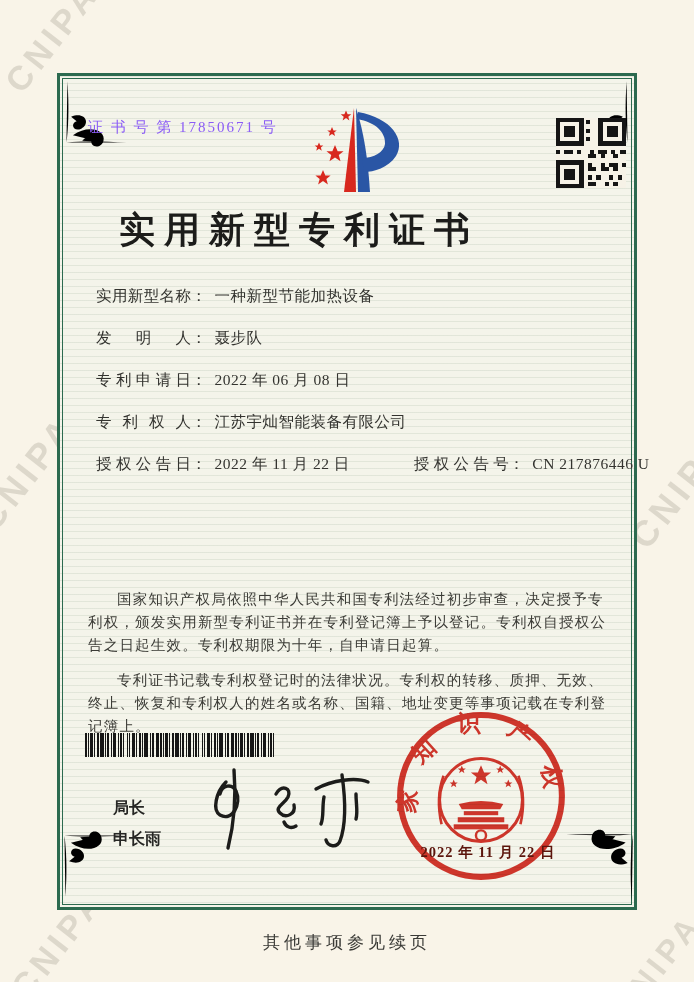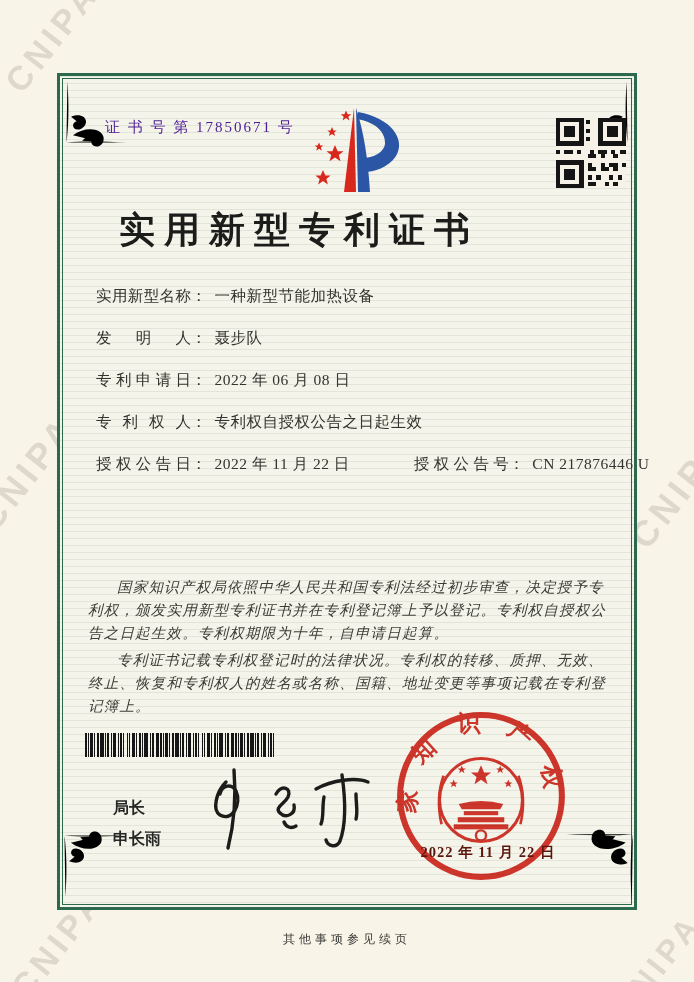--- a/index.html
+++ b/index.html
@@ -28,21 +28,21 @@
   }
   .frame-inner{
     position:absolute; inset:2px; border:1px solid #2c6a4f; pointer-events:none;
   }
   .corner{position:absolute; width:74px; height:74px;}
   .c-tl{left:60px; top:76px;}
   .c-tr{left:560px; top:76px; transform:scaleX(-1);}
   .c-bl{left:58px; top:828px; transform:scaleY(-1);}
   .c-br{left:558px; top:826px; transform:scale(-1,-1); width:82px;height:82px;}
   
-  .cert-no{position:absolute; left:88px; top:118px; font-size:15px; letter-spacing:2px; color:#4c1d95;margin-left:17px;}
+  .cert-no{position:absolute; left:88px; top:118px; font-size:15px; letter-spacing:2px; color:#8b5cf6;}
   .logo{position:absolute; left:288px; top:102px;}
   .qr{position:absolute; left:556px; top:118px;}
   .title{
     position:absolute; left:0; top:206px; width:598px; text-align:center;
     font-size:36px; font-weight:bold; letter-spacing:9px; color:#1c1c1a;
   }
   
   .fields{position:absolute; left:96px; top:286px; width:520px; font-size:15.5px;}
   .frow{height:42px; line-height:20px; white-space:nowrap;}
   .flabel{
@@ -50,21 +50,21 @@
     color:#33332f;
   }
   .fcolon{display:inline-block; margin-right:8px; color:#33332f;}
   .fvalue{color:#33332f; letter-spacing:0.5px;}
   .grant-pair{display:inline-block; margin-left:64px;}
   
   .paras{
     position:absolute; left:88px; top:576px; width:522px;
     font-size:14.5px; line-height:23px; letter-spacing:1.2px; color:#3b3b36;
   }
-  .paras p{margin:0 0 4px 0; text-indent:2em;font-style:italic;}
+  .paras p{margin:12px 0 4px 0; text-indent:2em;}
   
   .barcode{position:absolute; left:85px; top:733px;}
   
   .signer{
     position:absolute; left:113px; top:792px;
     font-family:"Liberation Sans","DejaVu Sans",sans-serif;
     font-size:16px; font-weight:bold; color:#262624; line-height:31px;
   }
   .signature{position:absolute; left:196px; top:762px;}
   
@@ -74,21 +74,21 @@
     position:absolute; left:398px; top:843px; width:180px; text-align:center;
     font-size:14.5px; letter-spacing:1px; color:#5c150c; font-weight:bold;
   }
   
   .page-foot{
     position:absolute; left:0; top:891px; width:694px; text-align:center;
     font-size:13px; letter-spacing:2px; color:#3a3a36;
   }
   .cont-note{
     position:absolute; left:0; top:931px; width:694px; text-align:center;
-    font-size:12px; letter-spacing:4px; color:#3a3a36;
+    font-size:17px; letter-spacing:4px; color:#3a3a36;
   }
 </style>
 </head>
 <body>
 
 <div class="page">
 
   <svg width="0" height="0" style="position:absolute">
     <defs>
       <path id="star5" d="M0,-10 L2.94,-3.09 L9.51,-3.09 L4.19,1.18 L6.12,8.09 L0,3.82 L-6.12,8.09 L-4.19,1.18 L-9.51,-3.09 L-2.94,-3.09 Z"></path>
@@ -172,21 +172,21 @@
     <div class="frow">
       <span class="flabel">实用新型名称</span><span class="fcolon">：</span><span class="fvalue">一种新型节能加热设备</span>
     </div>
     <div class="frow">
       <span class="flabel">发明人</span><span class="fcolon">：</span><span class="fvalue">聂步队</span>
     </div>
     <div class="frow">
       <span class="flabel">专利申请日</span><span class="fcolon">：</span><span class="fvalue">2022 年 06 月 08 日</span>
     </div>
     <div class="frow">
-      <span class="flabel">专利权人</span><span class="fcolon">：</span><span class="fvalue">专利权自授权公告之日起生效</span>
+      <span class="flabel">专利权人</span><span class="fcolon">：</span><span class="fvalue">江苏宇灿智能装备有限公司</span>
     </div>
     <div class="frow">
       <span class="flabel">授权公告日</span><span class="fcolon">：</span><span class="fvalue">2022 年 11 月 22 日</span><span class="grant-pair"><span class="flabel">授权公告号</span><span class="fcolon">：</span><span class="fvalue">CN 217876446 U</span></span>
     </div>
   </div>
 
   <div class="paras">
     <p>国家知识产权局依照中华人民共和国专利法经过初步审查，决定授予专利权，颁发实用新型专利证书并在专利登记簿上予以登记。专利权自授权公告之日起生效。专利权期限为十年，自申请日起算。</p>
     <p>专利证书记载专利权登记时的法律状况。专利权的转移、质押、无效、终止、恢复和专利权人的姓名或名称、国籍、地址变更等事项记载在专利登记簿上。</p>
   </div>

